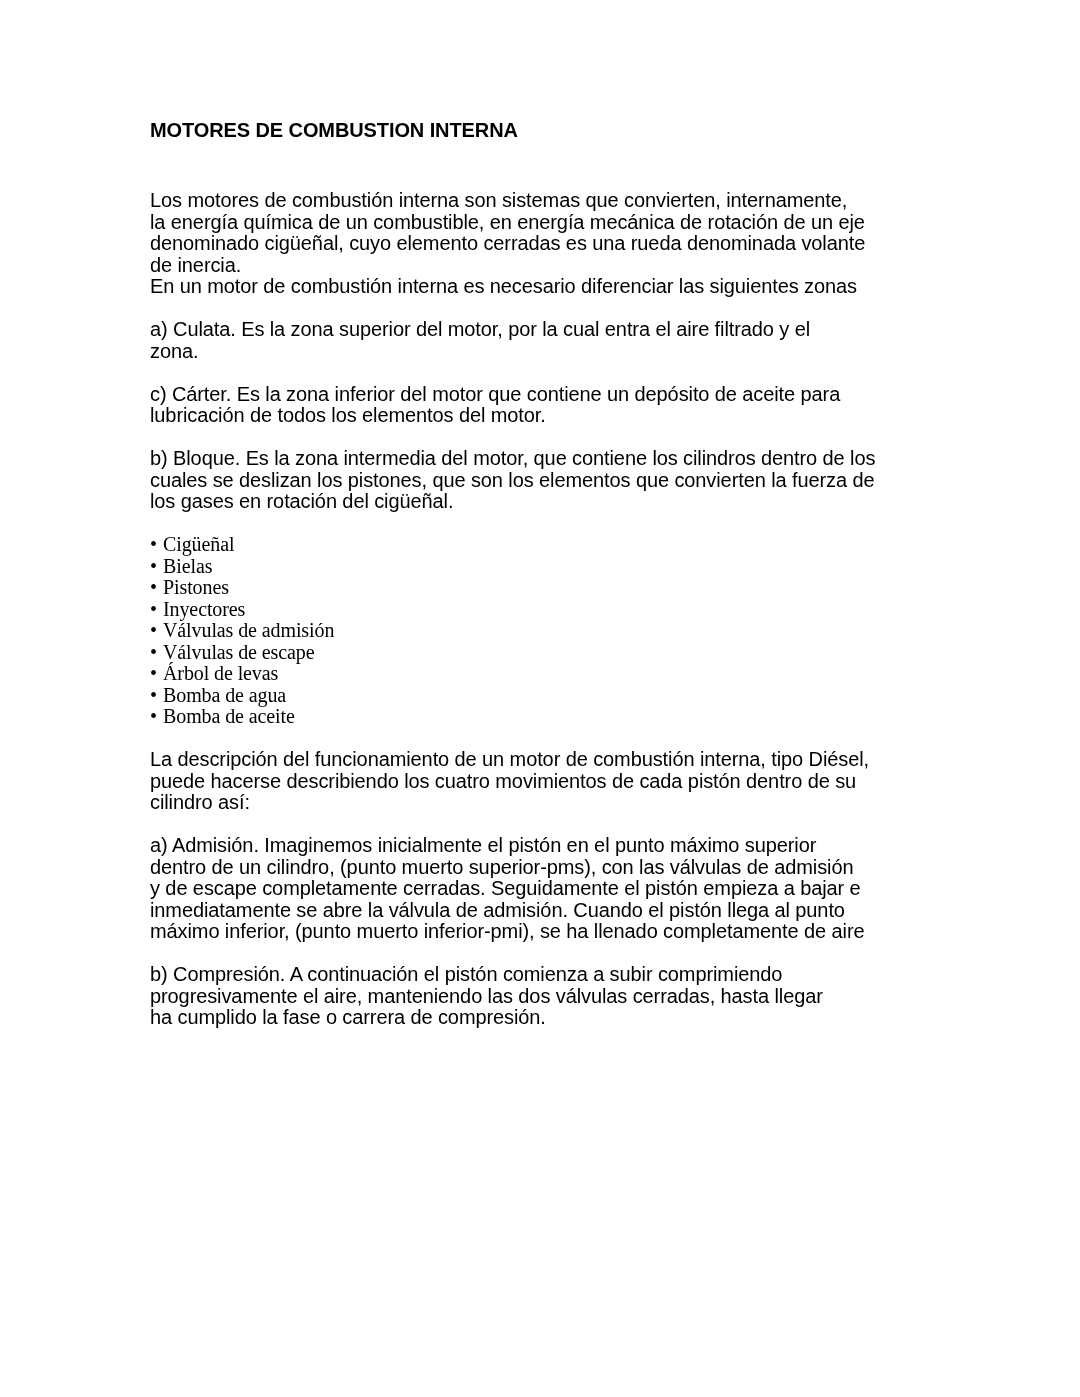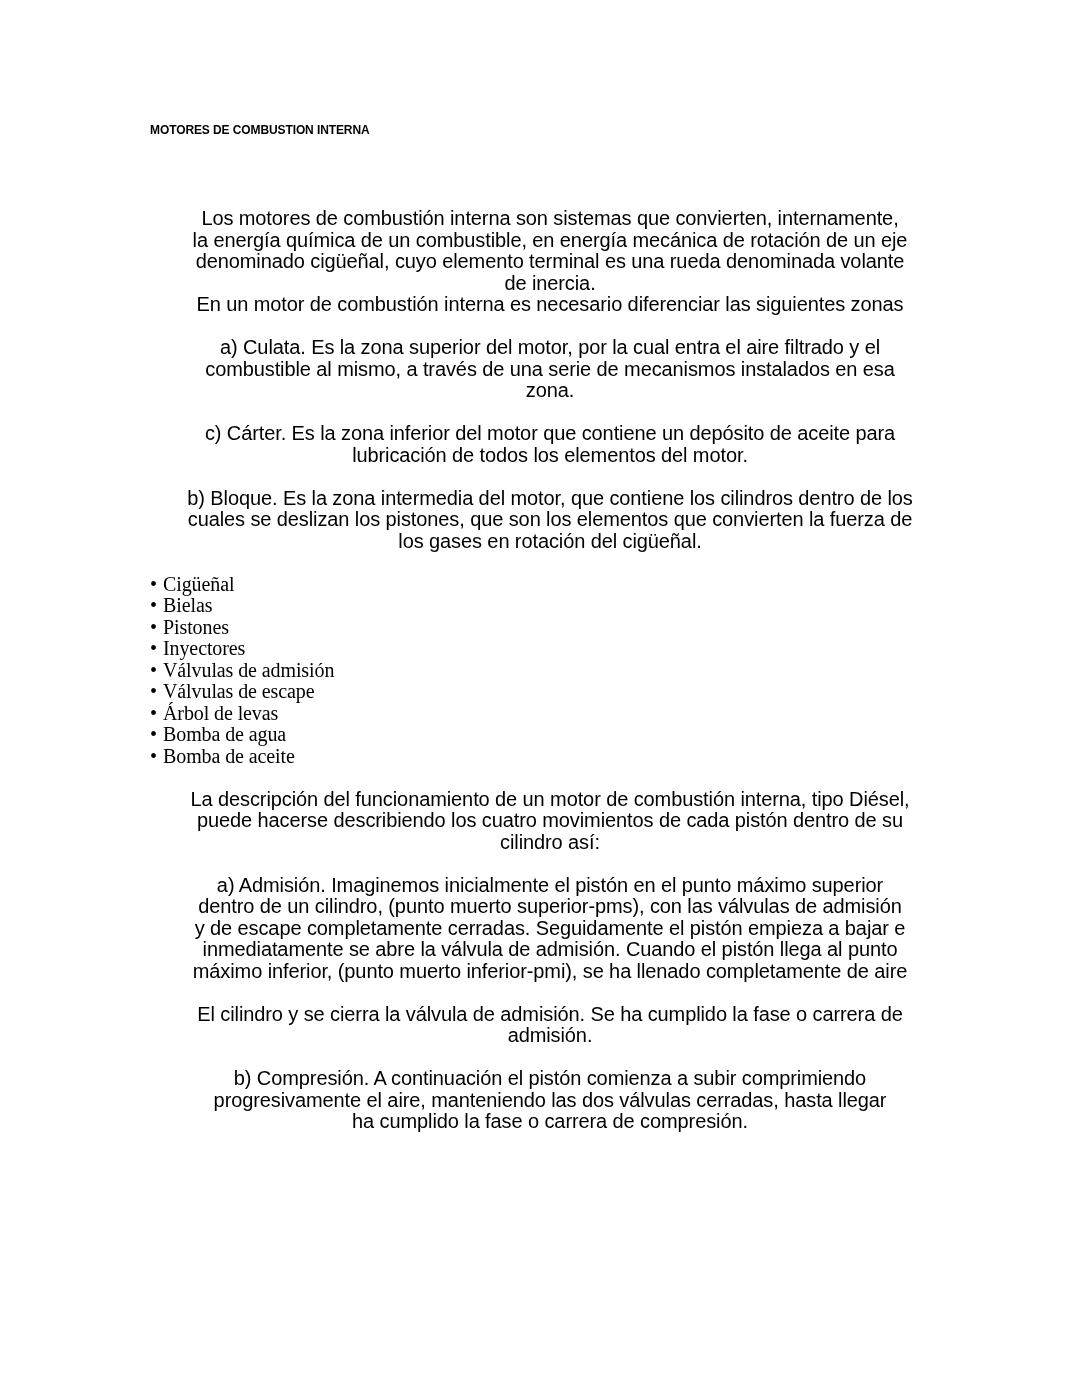--- a/index.html
+++ b/index.html
@@ -2,48 +2,47 @@
 <html><head>
   <meta charset="utf-8">
   <style>
     html, body { margin: 0; padding: 0; background: #ffffff; }
     body { width: 1080px; height: 1397px; position: relative; overflow: hidden; }
     .page {
       position: absolute; left: 150px; top: 118px; width: 800px;
       font-family: "Liberation Sans", sans-serif; color: #000000;
       font-size: 20px; line-height: 21.5px; letter-spacing: -0.1px;
     }
-    .title { font-weight: bold; font-size: 12px; line-height: 24px; margin: 0 0 66px 0; }
+    .title { font-weight: bold; font-size: 20px; line-height: 24px; margin: 0 0 48px 0; }
     .para { margin: 0 0 21.5px 0; }
     .para.tight { margin-bottom: 0; }
-    .line { display: block; white-space: nowrap; text-align: center; }
+    .line { display: block; white-space: nowrap; }
     .list { margin: 0 0 21.5px 0; padding: 0; list-style: none; font-family: Liberation Serif, serif; }
     .list li { display: block; white-space: nowrap; }
     .bullet { display: inline-block; width: 13px; }
   </style>
 </head>
 <body>
 
 <div class="page">
   <div class="title">MOTORES DE COMBUSTION INTERNA</div>
 
   <div class="para tight">
     <span class="line">Los motores de combustión interna son sistemas que convierten, internamente,</span>
     <span class="line">la energía química de un combustible, en energía mecánica de rotación de un eje</span>
-    <span class="line">denominado cigüeñal, cuyo elemento terminal es una rueda denominada volante</span>
+    <span class="line">denominado cigüeñal, cuyo elemento cerradas es una rueda denominada volante</span>
     <span class="line">de inercia.</span>
   </div>
 
   <div class="para">
     <span class="line">En un motor de combustión interna es necesario diferenciar las siguientes zonas</span>
   </div>
 
   <div class="para">
     <span class="line">a) Culata. Es la zona superior del motor, por la cual entra el aire filtrado y el</span>
-    <span class="line">combustible al mismo, a través de una serie de mecanismos instalados en esa</span>
     <span class="line">zona.</span>
   </div>
 
   <div class="para">
     <span class="line">c) Cárter. Es la zona inferior del motor que contiene un depósito de aceite para</span>
     <span class="line">lubricación de todos los elementos del motor.</span>
   </div>
 
   <div class="para">
     <span class="line">b) Bloque. Es la zona intermedia del motor, que contiene los cilindros dentro de los</span>
@@ -71,23 +70,19 @@
   </div>
 
   <div class="para">
     <span class="line">a) Admisión. Imaginemos inicialmente el pistón en el punto máximo superior</span>
     <span class="line">dentro de un cilindro, (punto muerto superior-pms), con las válvulas de admisión</span>
     <span class="line">y de escape completamente cerradas. Seguidamente el pistón empieza a bajar e</span>
     <span class="line">inmediatamente se abre la válvula de admisión. Cuando el pistón llega al punto</span>
     <span class="line">máximo inferior, (punto muerto inferior-pmi), se ha llenado completamente de aire</span>
   </div>
 
-  <div class="para">
-    <span class="line">El cilindro y se cierra la válvula de admisión. Se ha cumplido la fase o carrera de</span>
-    <span class="line">admisión.</span>
-  </div>
 
   <div class="para">
     <span class="line">b) Compresión. A continuación el pistón comienza a subir comprimiendo</span>
     <span class="line">progresivamente el aire, manteniendo las dos válvulas cerradas, hasta llegar</span>
     <span class="line">ha cumplido la fase o carrera de compresión.</span>
   </div>
 </div>
 
 </body></html>

